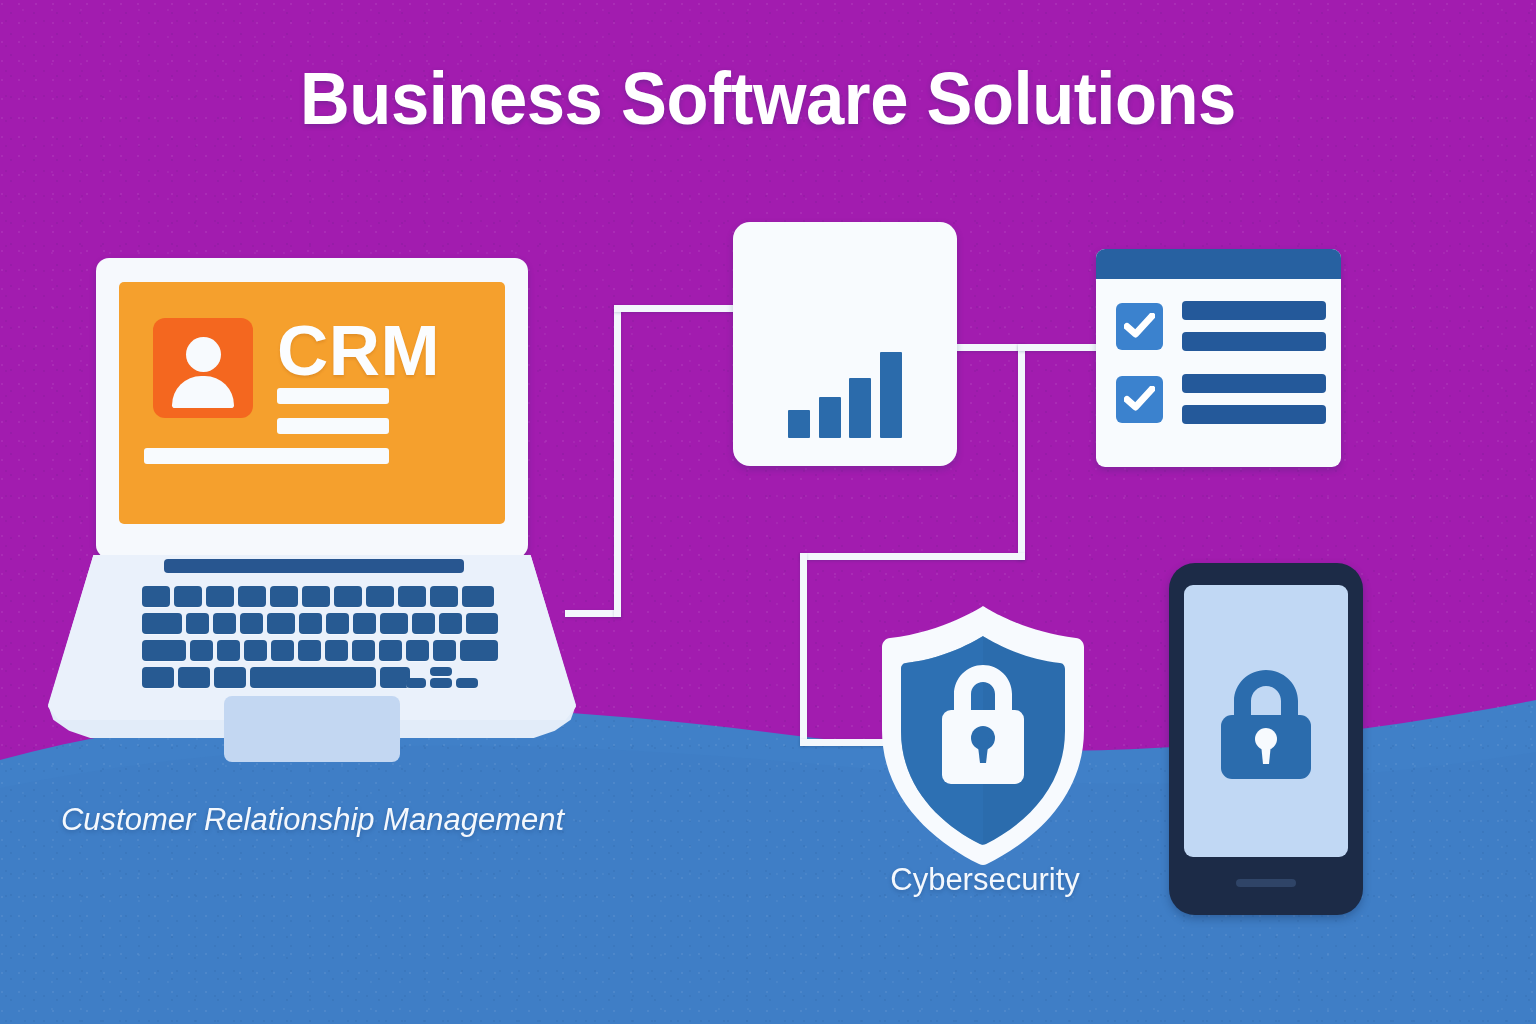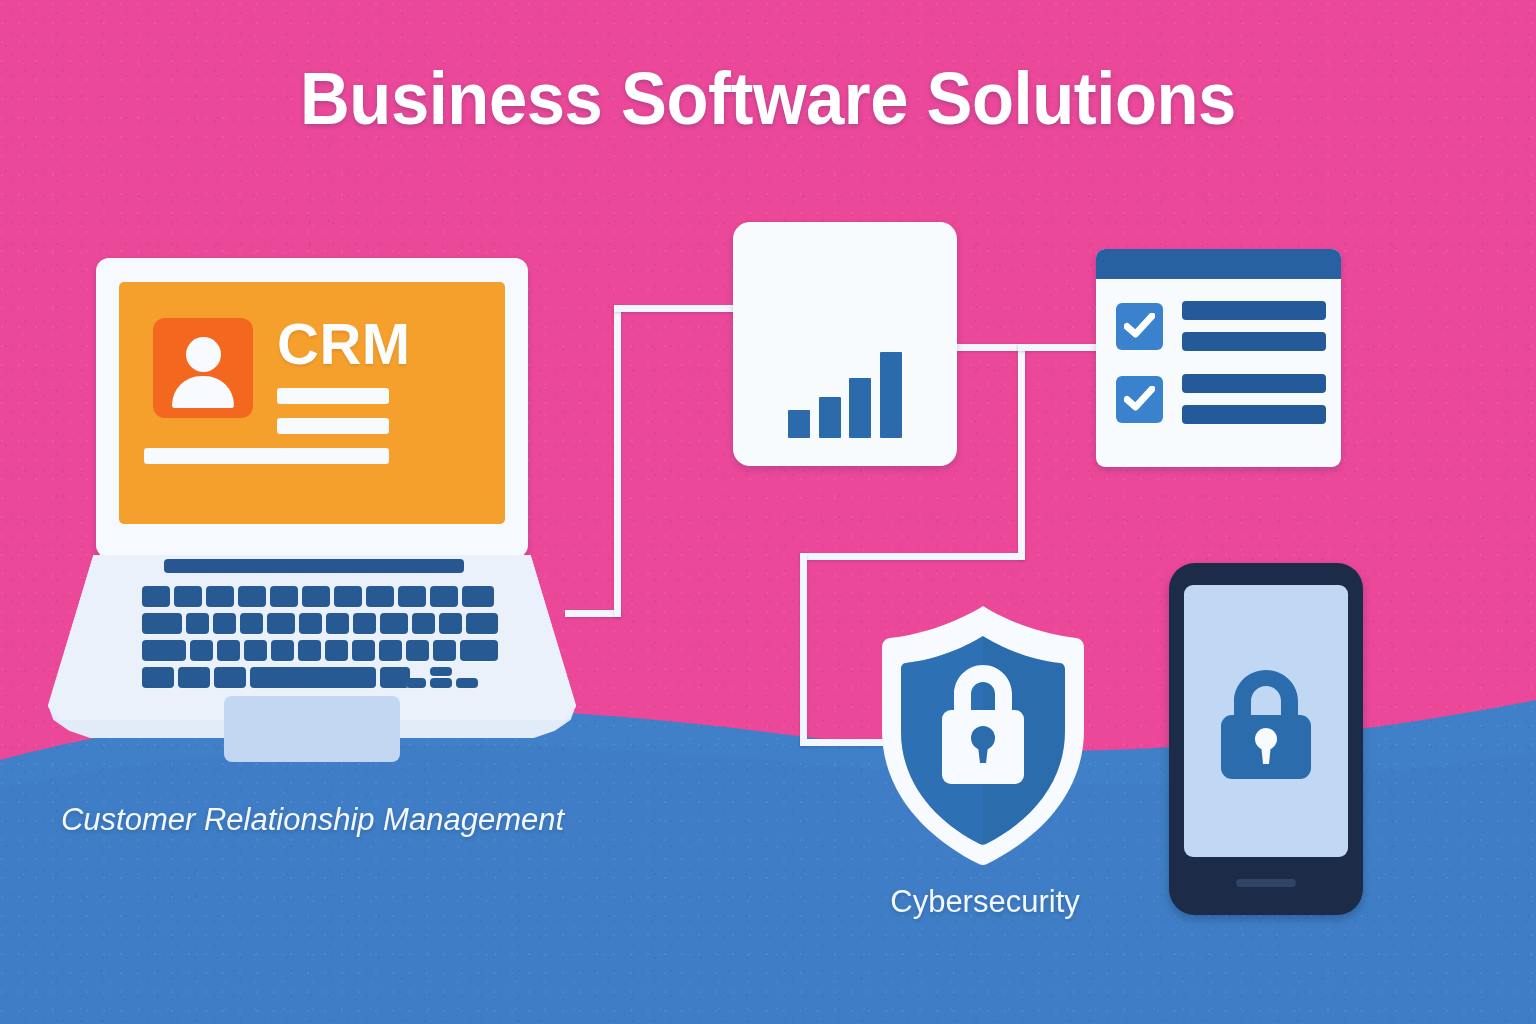--- a/index.html
+++ b/index.html
@@ -5,21 +5,21 @@
 <style>
   * { margin:0; padding:0; box-sizing:border-box; }
   html, body {
     width:1536px; height:1024px;
     overflow:hidden;
     font-family:"Liberation Sans", sans-serif;
   }
   #stage {
     position:relative;
     width:1536px; height:1024px;
-    background:#ec4899;
+    background:#a21caf;
     overflow:hidden;
   }
   
   .bg-band {
     position:absolute; left:0; top:0; width:1536px; height:1024px;
     pointer-events:none;
   }
   .bg-noise {
     position:absolute; inset:0;
     opacity:.13;
@@ -67,21 +67,21 @@
     position:absolute; left:50%; top:19px; width:35px; height:35px;
     margin-left:-17.5px; background:#f7fafe; border-radius:50%;
   }
   .crm-avatar .body {
     position:absolute; left:50%; top:58px; width:62px; height:32px;
     margin-left:-31px; background:#f7fafe;
     border-radius:31px 31px 3px 3px;
   }
   .crm-label {
     position:absolute; left:158px; top:33px;
-    color:#fbfdff; font-size:58px; font-weight:bold; line-height:1;
+    color:#fbfdff; font-size:71px; font-weight:bold; line-height:1;
     letter-spacing:.5px;
     text-shadow:0 2px 3px rgba(150,70,10,.20);
   }
   .crm-bar {
     position:absolute; background:#f8fbfe; border-radius:3px; height:16px;
   }
   .crm-bar.b1 { left:158px; top:106px; width:112px; }
   .crm-bar.b2 { left:158px; top:136px; width:112px; }
   .crm-bar.b3 { left:25px;  top:166px; width:245px; }
 
@@ -163,21 +163,21 @@
   }
   .phone-lock { position:absolute; left:50%; margin-left:-47px; top:84px; width:94px; height:112px; }
   
   .caption {
     position:absolute; color:#f4f8fd; font-size:31px; font-weight:normal;
     line-height:1.3; text-align:center;
     text-shadow:0 2px 4px rgba(18,48,92,.28);
   }
   #cap-crm { left:40px; top:800px; width:545px;font-style:italic; }
   #cap-pm  { left:1010px; top:491px; width:430px; }
-  #cap-cyb { left:830px; top:882px; width:310px; }
+  #cap-cyb { left:830px; top:860px; width:310px; }
 </style>
 </head>
 <body>
 
 <div id="stage">
 
   <div class="bg-band">
     <svg width="1536" height="1024" viewBox="0 0 1536 1024">
       <path d="M0,760 C260,690 520,700 790,735 C1060,770 1320,742 1536,700 L1536,1024 L0,1024 Z" fill="#4080c8"></path>
       <path d="M0,788 C300,726 600,742 900,772 C1150,796 1360,780 1536,752 L1536,1024 L0,1024 Z" fill="#3f7ec6"></path>

